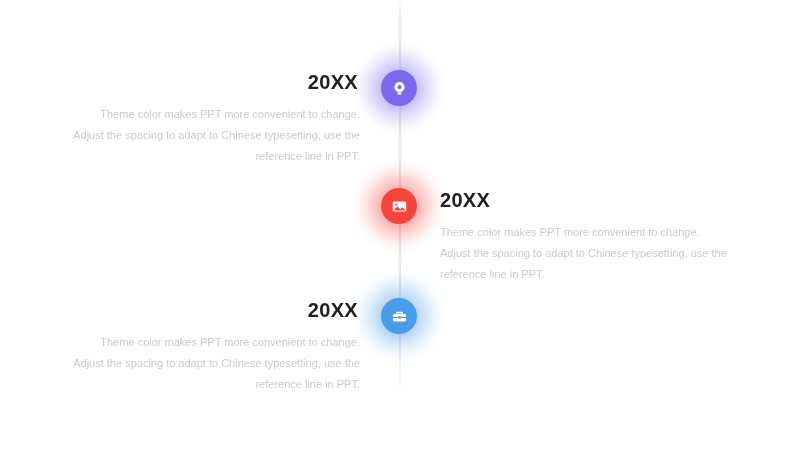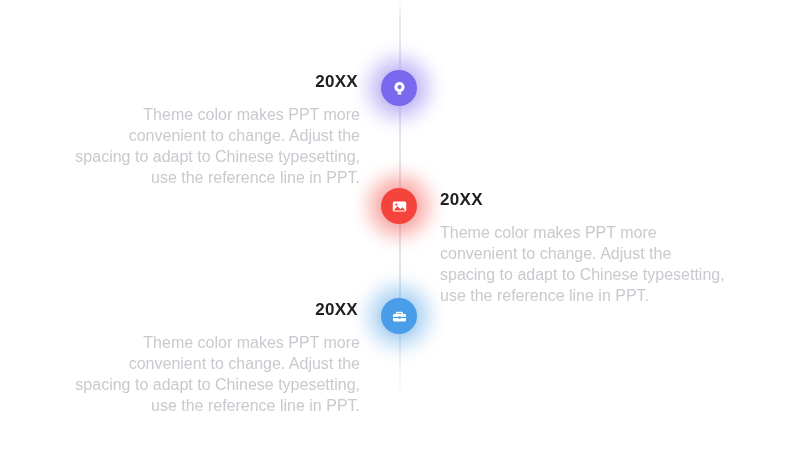--- a/index.html
+++ b/index.html
@@ -87,32 +87,32 @@
 
   
   .text-block {
     position: absolute;
     width: 290px;
   }
   .text-block.side-left  { left: 70px;  text-align: right; }
   .text-block.side-right { left: 440px; text-align: left;  }
 
   .year {
-    font-size: 17px;
+    font-size: 20px;
     font-weight: 700;
     color: #202020;
     letter-spacing: 0.3px;
     line-height: 20px;
     margin: 0;
     padding: 0;
   }
   .desc {
     margin: 0;
     padding: 0;
-    font-size: 16px;
+    font-size: 11px;
     line-height: 21px;
     color: #c9c9cf;
     font-weight: 400;
   }
   .text-block.side-left  .year { padding-right: 2px; }
   .text-block.side-left  .desc { margin-top: 12px; }
   .text-block.side-right .desc { margin-top: 12px; }
 </style>
 </head>
 <body>

